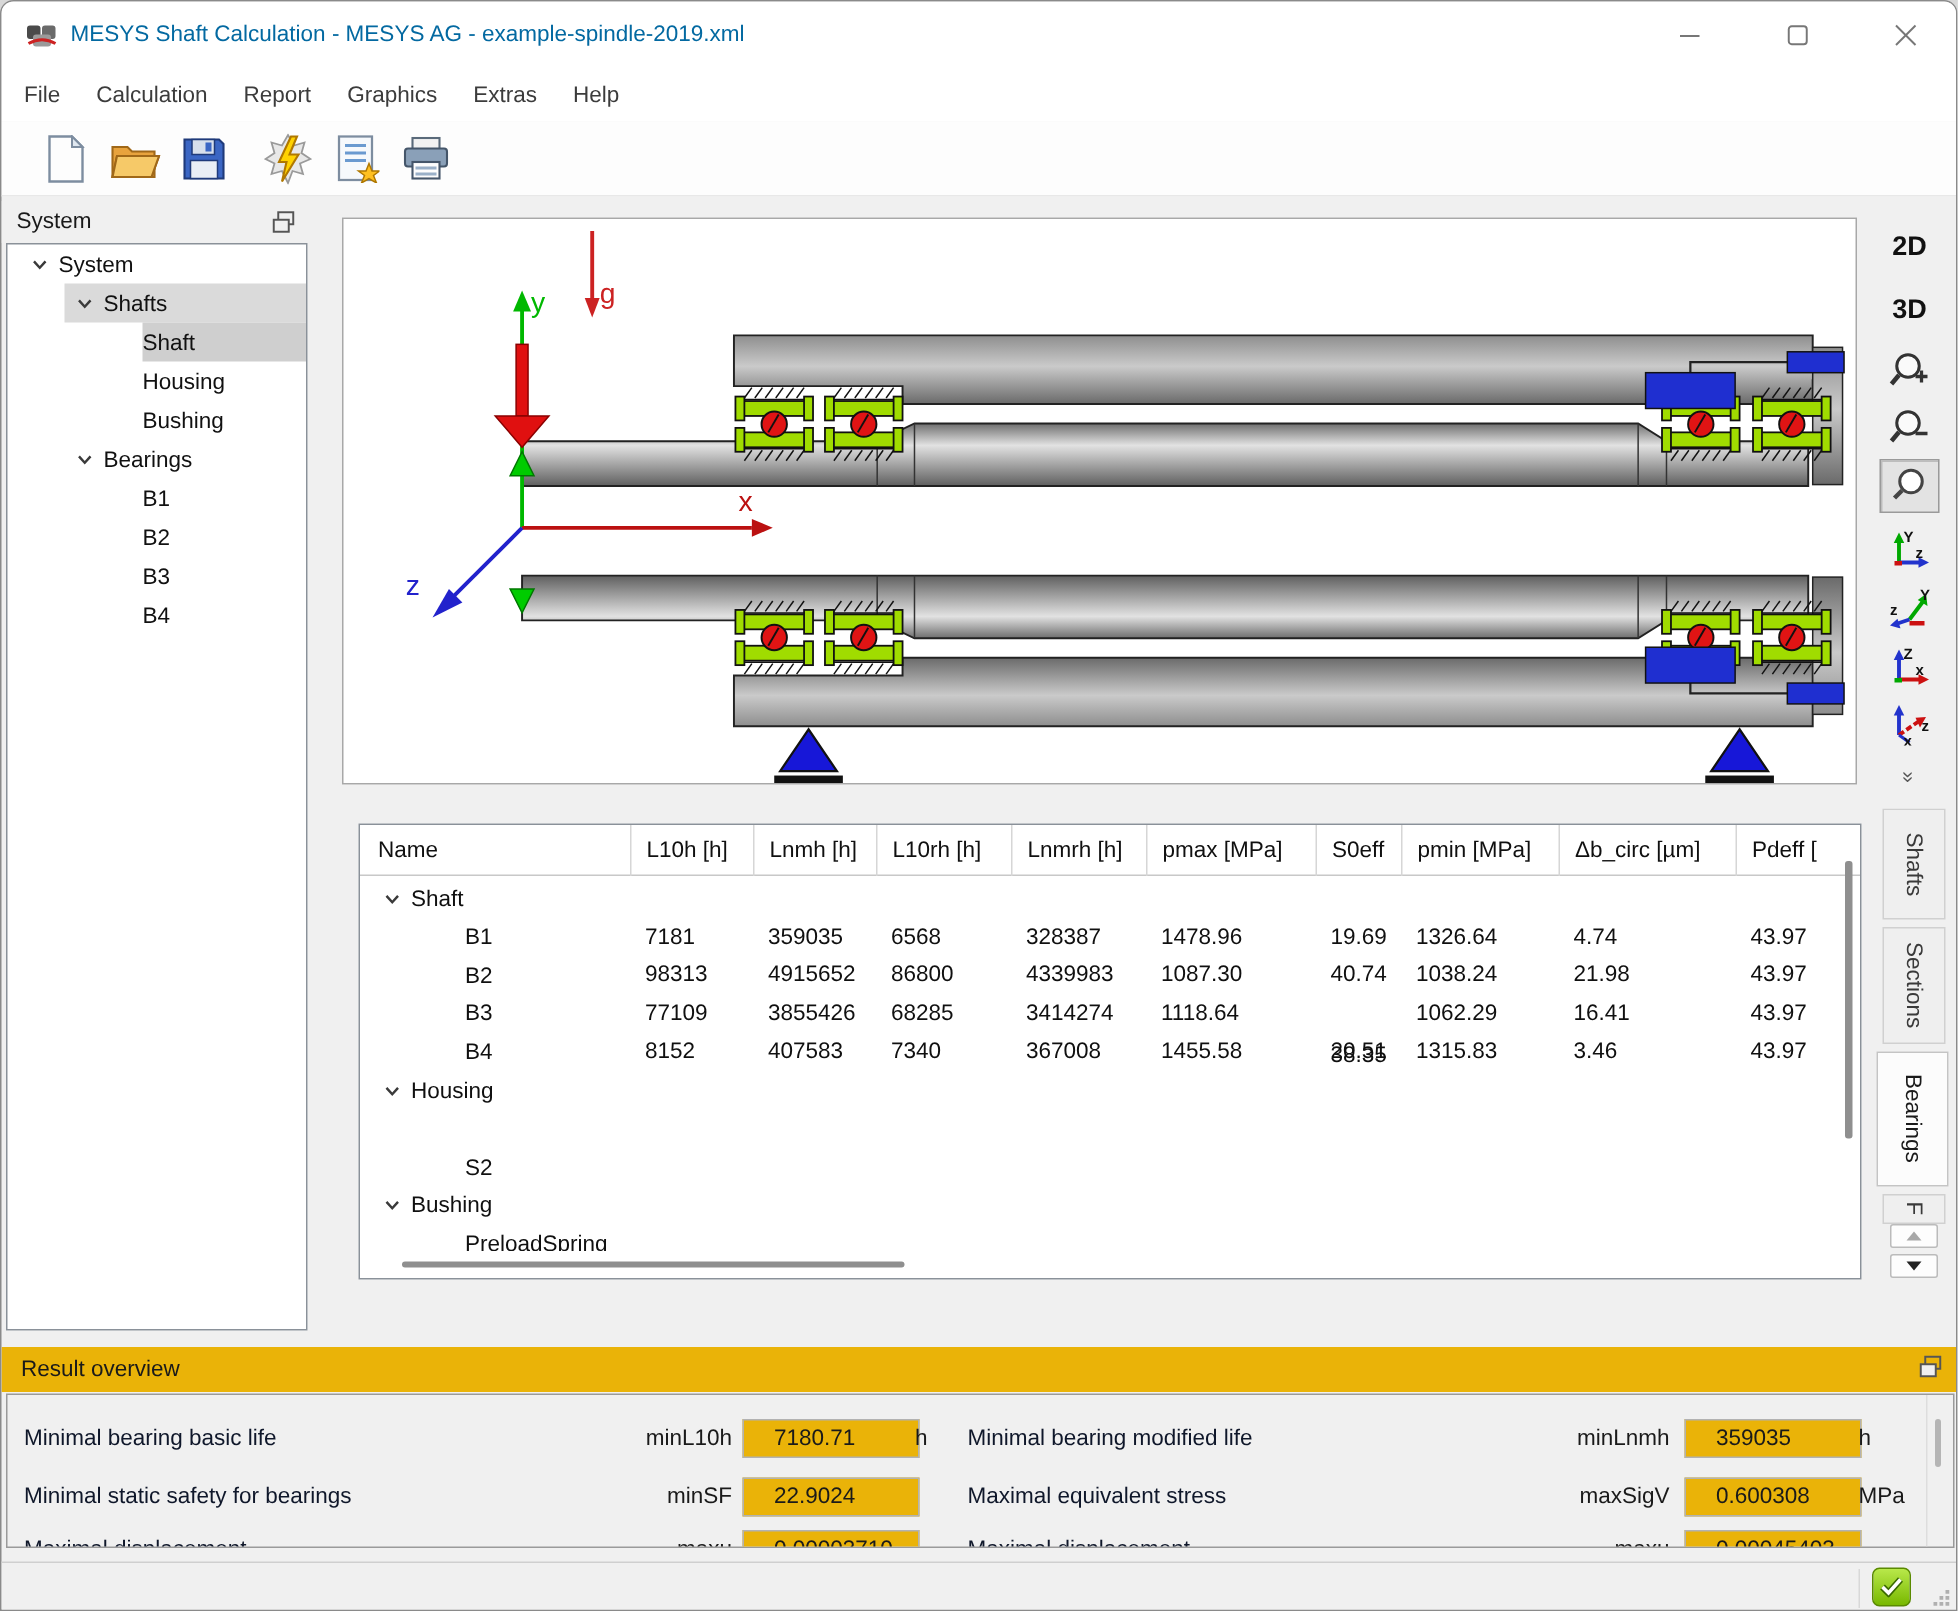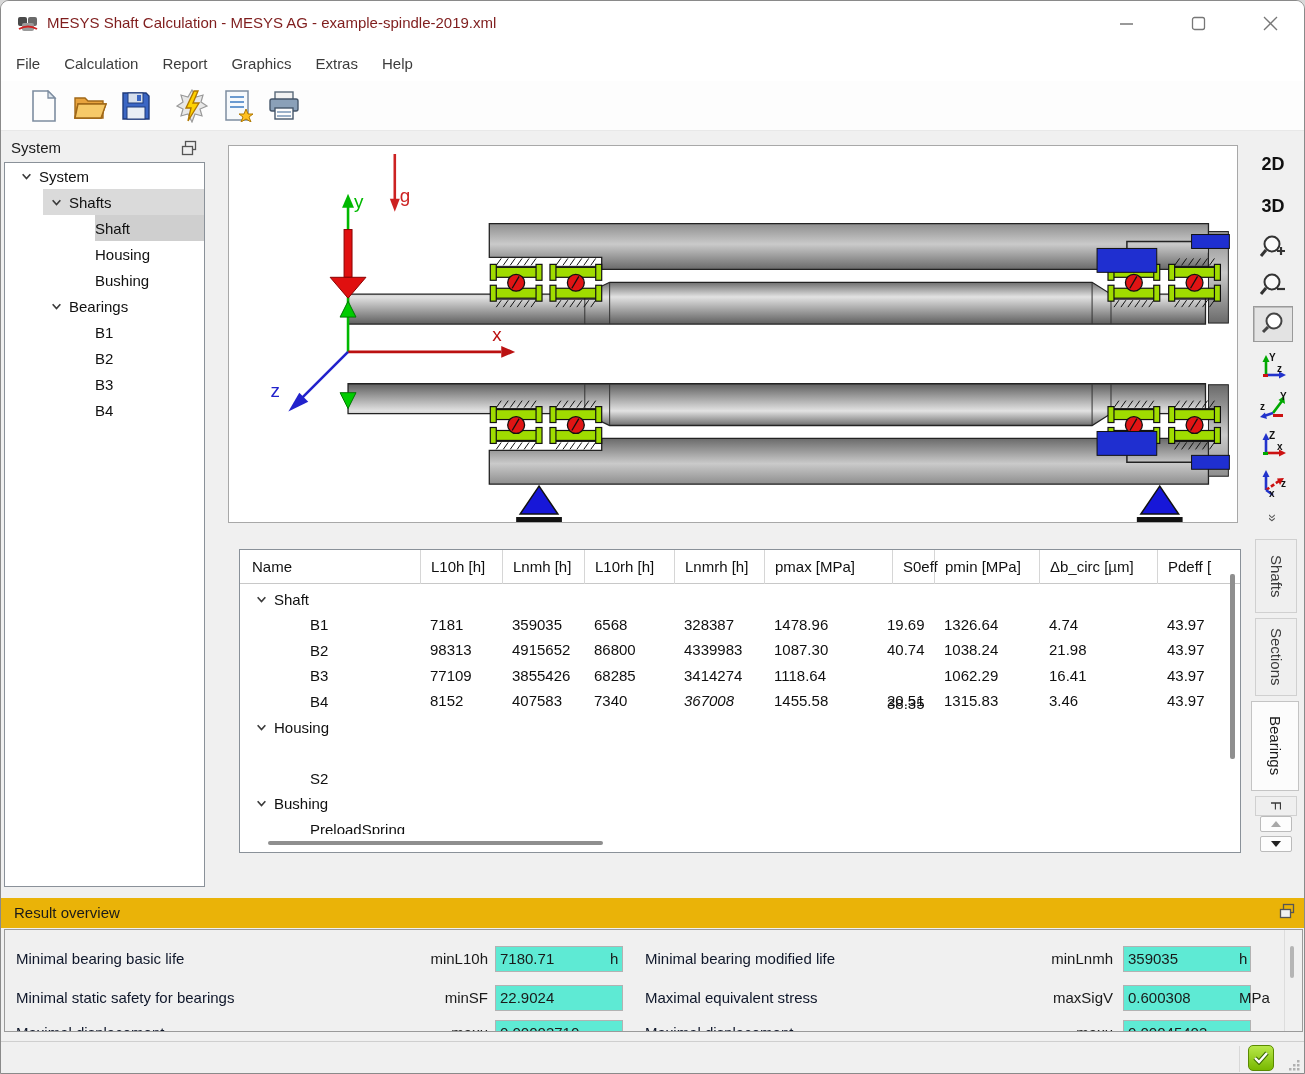--- a/index.html
+++ b/index.html
@@ -4,21 +4,21 @@
 <style>
   * { box-sizing: border-box; margin: 0; padding: 0; }
   html,body { background:#d8d8d8; }
   body { width:1305px; height:1074px; font-family:"Liberation Sans", sans-serif; }
   .window { position:relative; width:1305px; height:1074px; background:#f0f0f0;
             border:1px solid #8a8a8a; border-radius:9px 9px 0 0; overflow:hidden; }
 
   
   .titlebar { position:absolute; left:0; top:0; width:100%; height:45px; background:#ffffff; }
   .title-logo { position:absolute; left:16px; top:12px; width:22px; height:22px; }
-  .title-text { position:absolute; left:46px; top:13px; font-size:15px; color:#7f1d1d; white-space:nowrap; }
+  .title-text { position:absolute; left:46px; top:13px; font-size:15px; color:#0369a1; white-space:nowrap; }
   .winbtn { position:absolute; top:2px; width:46px; height:40px; display:flex; align-items:center; justify-content:center; }
   .winbtn svg { stroke:#777; fill:none; stroke-width:1.3; }
 
   
   .menubar { position:absolute; left:0; top:45px; width:100%; height:35px; background:#ffffff;
              display:flex; align-items:center; }
   .menu-item { font-size:15px; color:#3c3c3c; padding:6px 0; margin-left:24px; }
   .menu-item:first-child { margin-left:15px; }
 
   
@@ -79,22 +79,22 @@
 
   
   .ov-header { position:absolute; left:0; top:897px; width:100%; height:30px; background:#eab308; }
   .ov-title { position:absolute; left:13px; top:6px; font-size:15px; color:#1a1a1a; }
   .ov-body { position:absolute; left:3px; top:928px; width:1299px; height:103px; background:#f0f0f0;
              border:1px solid #9a9a9a; overflow:hidden; }
   .ov-col { position:absolute; top:0; height:100%; }
   .ov-row { position:absolute; height:26px; width:100%; }
   .ov-label { position:absolute; left:0; top:4px; font-size:15px; color:#0f172a; white-space:nowrap; }
   .ov-sym { position:absolute; top:4px; width:110px; text-align:right; font-size:15px; color:#1a1a1a; }
-  .ov-box { position:absolute; top:0; width:128px; height:26px; background:#5eead4; border:1px solid #b2b2b2;
-            font-size:15px; line-height:24px; padding-left:4px; color:#1a1a1a; }
+  .ov-box { position:absolute; top:0; width:118px; height:26px; background:#eab308; border:1px solid #b2b2b2;
+            font-size:15px; line-height:24px; padding-left:20px; color:#1a1a1a; }
   .ov-unit { position:absolute; top:4px; font-size:15px; color:#1a1a1a; }
   .ov-scroll { position:absolute; right:4px; top:0; width:14px; height:100%; border-left:1px solid #ddd; }
   .ov-scroll-thumb { position:absolute; left:5px; top:16px; width:4px; height:32px; background:#b5b5b5; border-radius:2px; }
 
   
   .statusbar { position:absolute; left:0; top:1040px; width:100%; height:34px; background:#f0f0f0;
                border-top:1px solid #cfcfcf; }
   .sb-sep { position:absolute; left:1238px; top:4px; width:1px; height:26px; background:#d8d8d8; }
   .check-btn { position:absolute; left:1247px; top:3px; width:26px; height:26px; border-radius:5px;
                background:linear-gradient(#b8e84a,#78b800); border:1px solid #5a8a00;
@@ -476,21 +476,21 @@
   </div>
 
   <div class="tbl">
     <div class="tbl-header">
         <div class="th-cell first" style="left: 0px; width: 180px;">Name</div>
         <div class="th-cell" style="left: 180px; width: 82px;">L10h [h]</div>
         <div class="th-cell" style="left: 262px; width: 82px;">Lnmh [h]</div>
         <div class="th-cell" style="left: 344px; width: 90px;">L10rh [h]</div>
         <div class="th-cell" style="left: 434px; width: 90px;">Lnmrh [h]</div>
         <div class="th-cell" style="left: 524px; width: 113px;">pmax [MPa]</div>
-        <div class="th-cell" style="left: 652px; width: 57px;">S0eff</div>
+        <div class="th-cell" style="left: 637px; width: 57px;">S0eff</div>
         <div class="th-cell" style="left: 694px; width: 105px;">pmin [MPa]</div>
         <div class="th-cell" style="left: 799px; width: 118px;">Δb_circ [µm]</div>
         <div class="th-cell" style="left: 917px; width: 85px;">Pdeff [</div>
       </div>
     <div class="tbl-body">
         <div class="tb-row" style="top: 2px;">
           <div class="tb-name">
             <span class="tree-spacer" style="width: 8px;"></span>
             <span class="tw">
               <svg width="11" height="11" viewBox="0 0 10 10">
@@ -546,21 +546,21 @@
           <div class="tb-val" style="left: 927px; width: 73px;">43.97</div>
         </div>
         <div class="tb-row" style="top: 104.4px;">
           <div class="tb-name">
             <span class="tree-spacer" style="width: 70px;"></span>
             <span>B4</span>
           </div>
           <div class="tb-val" style="left: 190px; width: 70px;">8152</div>
           <div class="tb-val" style="left: 272px; width: 70px;">407583</div>
           <div class="tb-val" style="left: 354px; width: 78px;">7340</div>
-          <div class="tb-val" style="left: 444px; width: 78px; font-style: italic;">367008</div>
+          <div class="tb-val" style="left: 444px; width: 78px;">367008</div>
           <div class="tb-val" style="left: 534px; width: 101px;">1455.58</div>
           <div class="tb-val" style="left: 647px; width: 45px;">20.51</div>
           <div class="tb-val" style="left: 704px; width: 93px;">1315.83</div>
           <div class="tb-val" style="left: 809px; width: 106px;">3.46</div>
           <div class="tb-val" style="left: 927px; width: 73px;">43.97</div>
         </div>
         <div class="tb-row" style="top: 130px;">
           <div class="tb-name">
             <span class="tree-spacer" style="width: 8px;"></span>
             <span class="tw">

